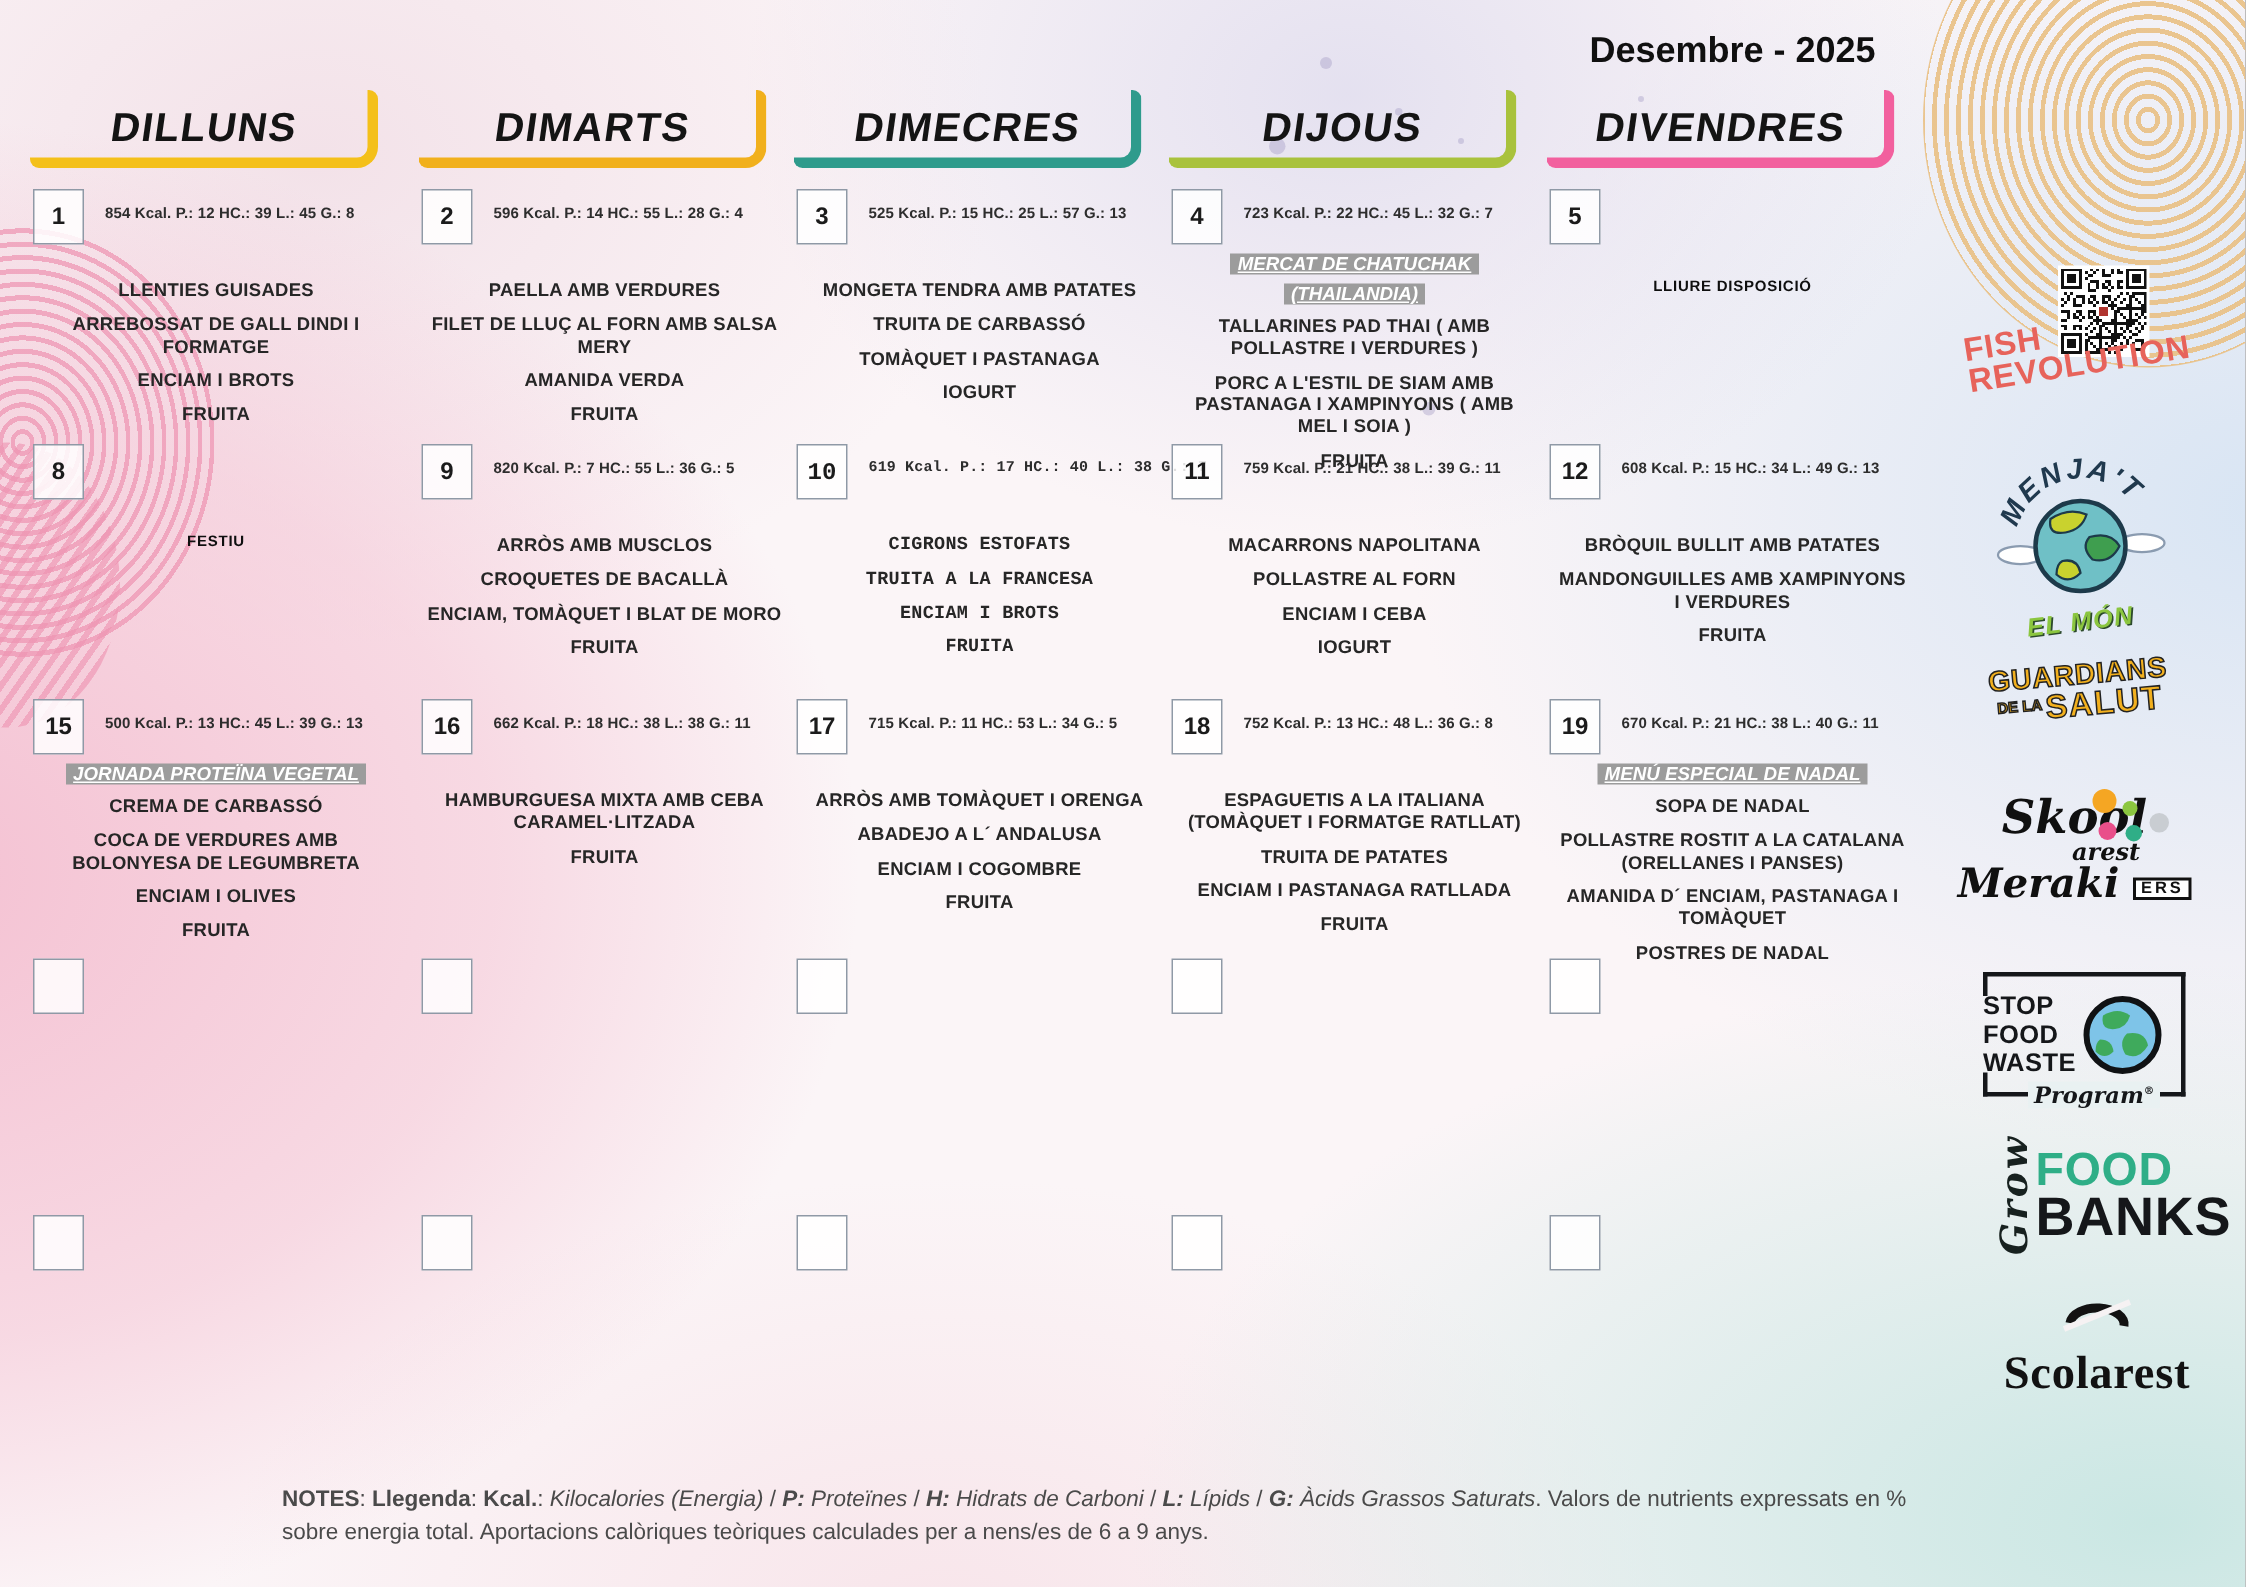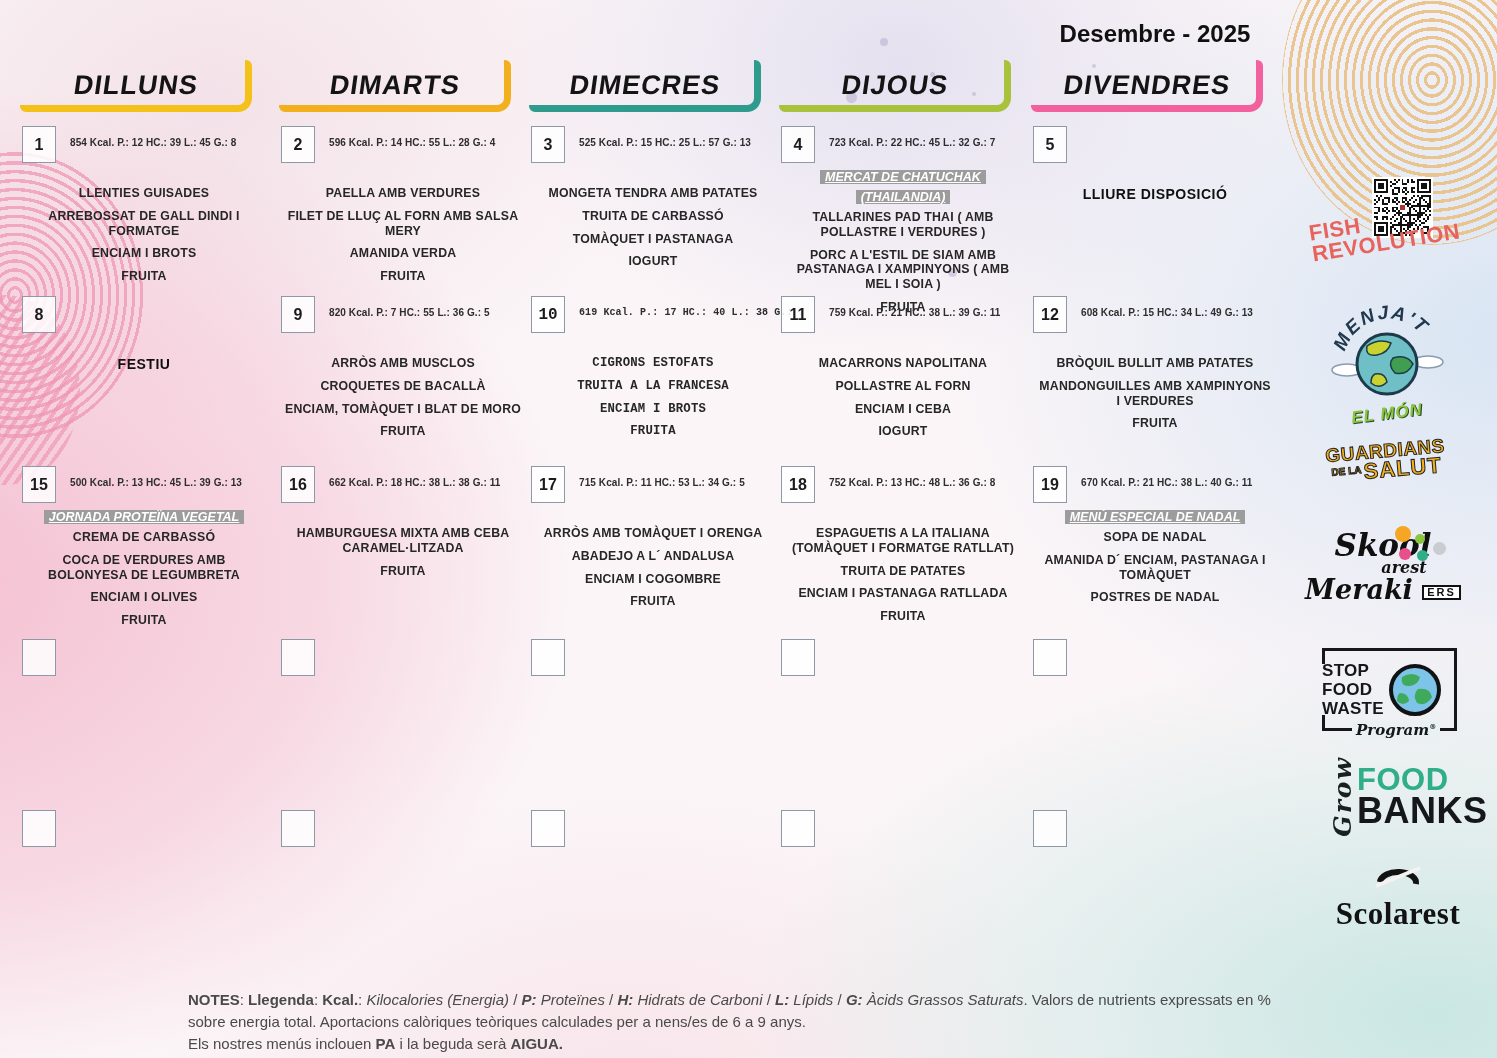--- a/index.html
+++ b/index.html
@@ -36,21 +36,21 @@
   
   .cell{position:absolute;width:248px;}
   .cellhead{position:relative;height:40px;}
   .daybox{position:absolute;left:2px;top:0;width:34px;height:37px;
     background:rgba(255,255,255,.85);border:1px solid #8f99a6;box-sizing:border-box;
     display:flex;align-items:center;justify-content:center;
     font-size:16px;font-weight:700;color:#1b1b1b;}
   .kcal{position:absolute;left:50px;top:11px;font-size:10px;font-weight:700;color:#2d2d2d;white-space:nowrap;letter-spacing:.1px;}
   .items{text-align:center;padding:0 2px;margin-top:20px;}
   .item{font-weight:700;font-size:12.3px;line-height:1.2;color:#262626;margin:8px 4px;letter-spacing:.2px;}
-  .item.big{font-size:14px;letter-spacing:.5px;color:#0f0f0f;margin-top:12px;}
+  .item.big{font-size:10px;letter-spacing:.5px;color:#0f0f0f;margin-top:12px;}
   .special{text-align:center;margin:0 10px 2px;line-height:1.25;}
   .special span{background:#9c9c9c;color:#ffffff;font-style:italic;font-weight:700;font-size:12.5px;
     text-decoration:underline;padding:0 5px;-webkit-box-decoration-break:clone;box-decoration-break:clone;}
   
   .qr{position:absolute;left:1372px;top:177px;width:61px;height:61px;background:#fff;padding:2px;box-sizing:border-box;}
   .fish{position:absolute;left:1310px;top:212px;width:150px;transform:rotate(-9deg);
     color:#E7635B;font-weight:800;font-size:22px;line-height:.95;letter-spacing:.5px;}
   .menjat{position:absolute;left:1327px;top:296px;width:120px;text-align:center;}
   .elmon{font-style:italic;font-weight:800;font-size:17px;color:#8bc63f;transform:rotate(-7deg);
     text-shadow:1px 1px 0 #2c4a2c;letter-spacing:1px;margin-top:-4px;}
@@ -285,20 +285,21 @@
         </div>
       </div>
       <div class="cell" style="left: 1031px; top: 466px;">
         <div class="cellhead">
           <div class="daybox">19</div>
           <div class="kcal">670 Kcal. P.: 21 HC.: 38 L.: 40 G.: 11</div>
         </div>
         <div class="special"><span>MENÚ ESPECIAL DE NADAL</span></div>
         <div class="items" style="margin-top: -4px;">
           <div class="item">SOPA DE NADAL</div>
+          <div class="item">POLLASTRE ROSTIT A LA CATALANA (ORELLANES I PANSES)</div>
           <div class="item">AMANIDA D´ ENCIAM, PASTANAGA I TOMÀQUET</div>
           <div class="item">POSTRES DE NADAL</div>
         </div>
       </div>
       <div class="cell" style="left: 20px; top: 639px;">
         <div class="cellhead">
           <div class="daybox"></div>
         </div>
       </div>
       <div class="cell" style="left: 279px; top: 639px;">
@@ -706,16 +707,15 @@
     <svg width="64" height="30" viewBox="0 0 64 30">
       <path d="M14 20 a18 11 0 1 1 36 2" fill="none" stroke="#121212" stroke-width="6"></path>
       <path d="M50 8 a18 11 0 1 1 -36 -2" fill="none" stroke="#121212" stroke-width="3" opacity="0"></path>
       <path d="M10 24 L54 6" stroke="#f6f2f3" stroke-width="4"></path>
     </svg>
     <div class="word">Scolarest</div>
   </div>
 
   <div class="notes">
     <div id="notes1"><span style="font-weight: 800;">NOTES</span><span>: </span><span style="font-weight: 800;">Llegenda</span><span>: </span><span style="font-weight: 800;">Kcal.</span><span>: </span><span style="font-style: italic;">Kilocalories (Energia)</span><span> / </span><span style="font-weight: 800; font-style: italic;">P:</span><span style="font-style: italic;"> Proteïnes</span><span> / </span><span style="font-weight: 800; font-style: italic;">H:</span><span style="font-style: italic;"> Hidrats de Carboni</span><span> / </span><span style="font-weight: 800; font-style: italic;">L:</span><span style="font-style: italic;"> Lípids</span><span> / </span><span style="font-weight: 800; font-style: italic;">G:</span><span style="font-style: italic;"> Àcids Grassos Saturats</span><span>. Valors de nutrients expressats en % sobre energia total. Aportacions calòriques teòriques calculades per a nens/es de 6 a 9 anys.</span></div>
-    <div id="notes2"><span>Els nostres menús inclouen </span><span style="font-weight: 800;">PA</span><span> i la beguda serà </span><span style="font-weight: 800;">AIGUA.</span></div>
   </div>
 
 </div>
 
 </body></html>

